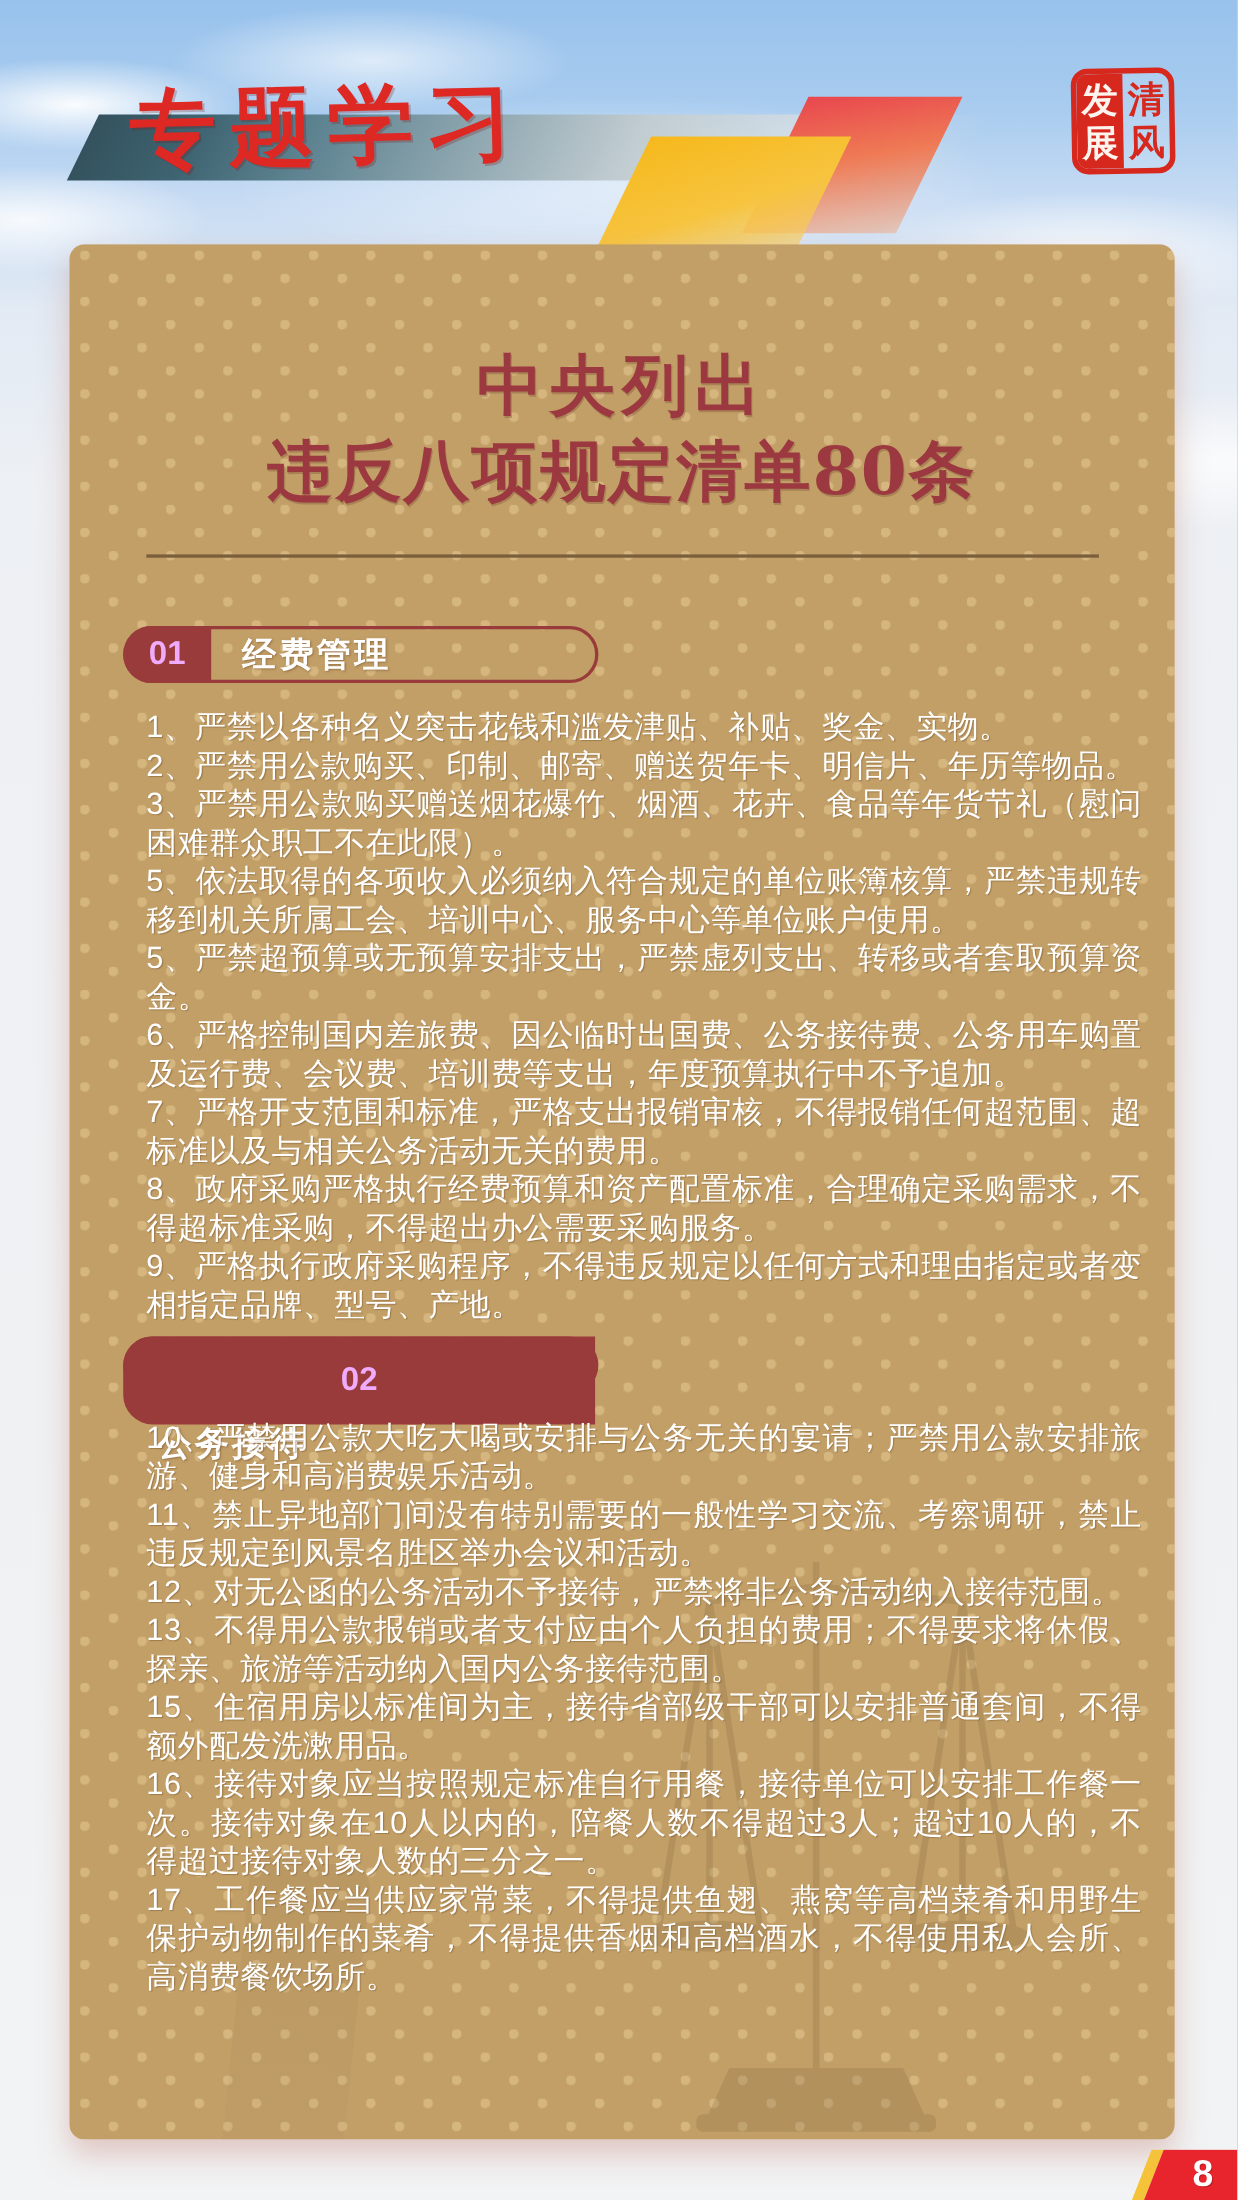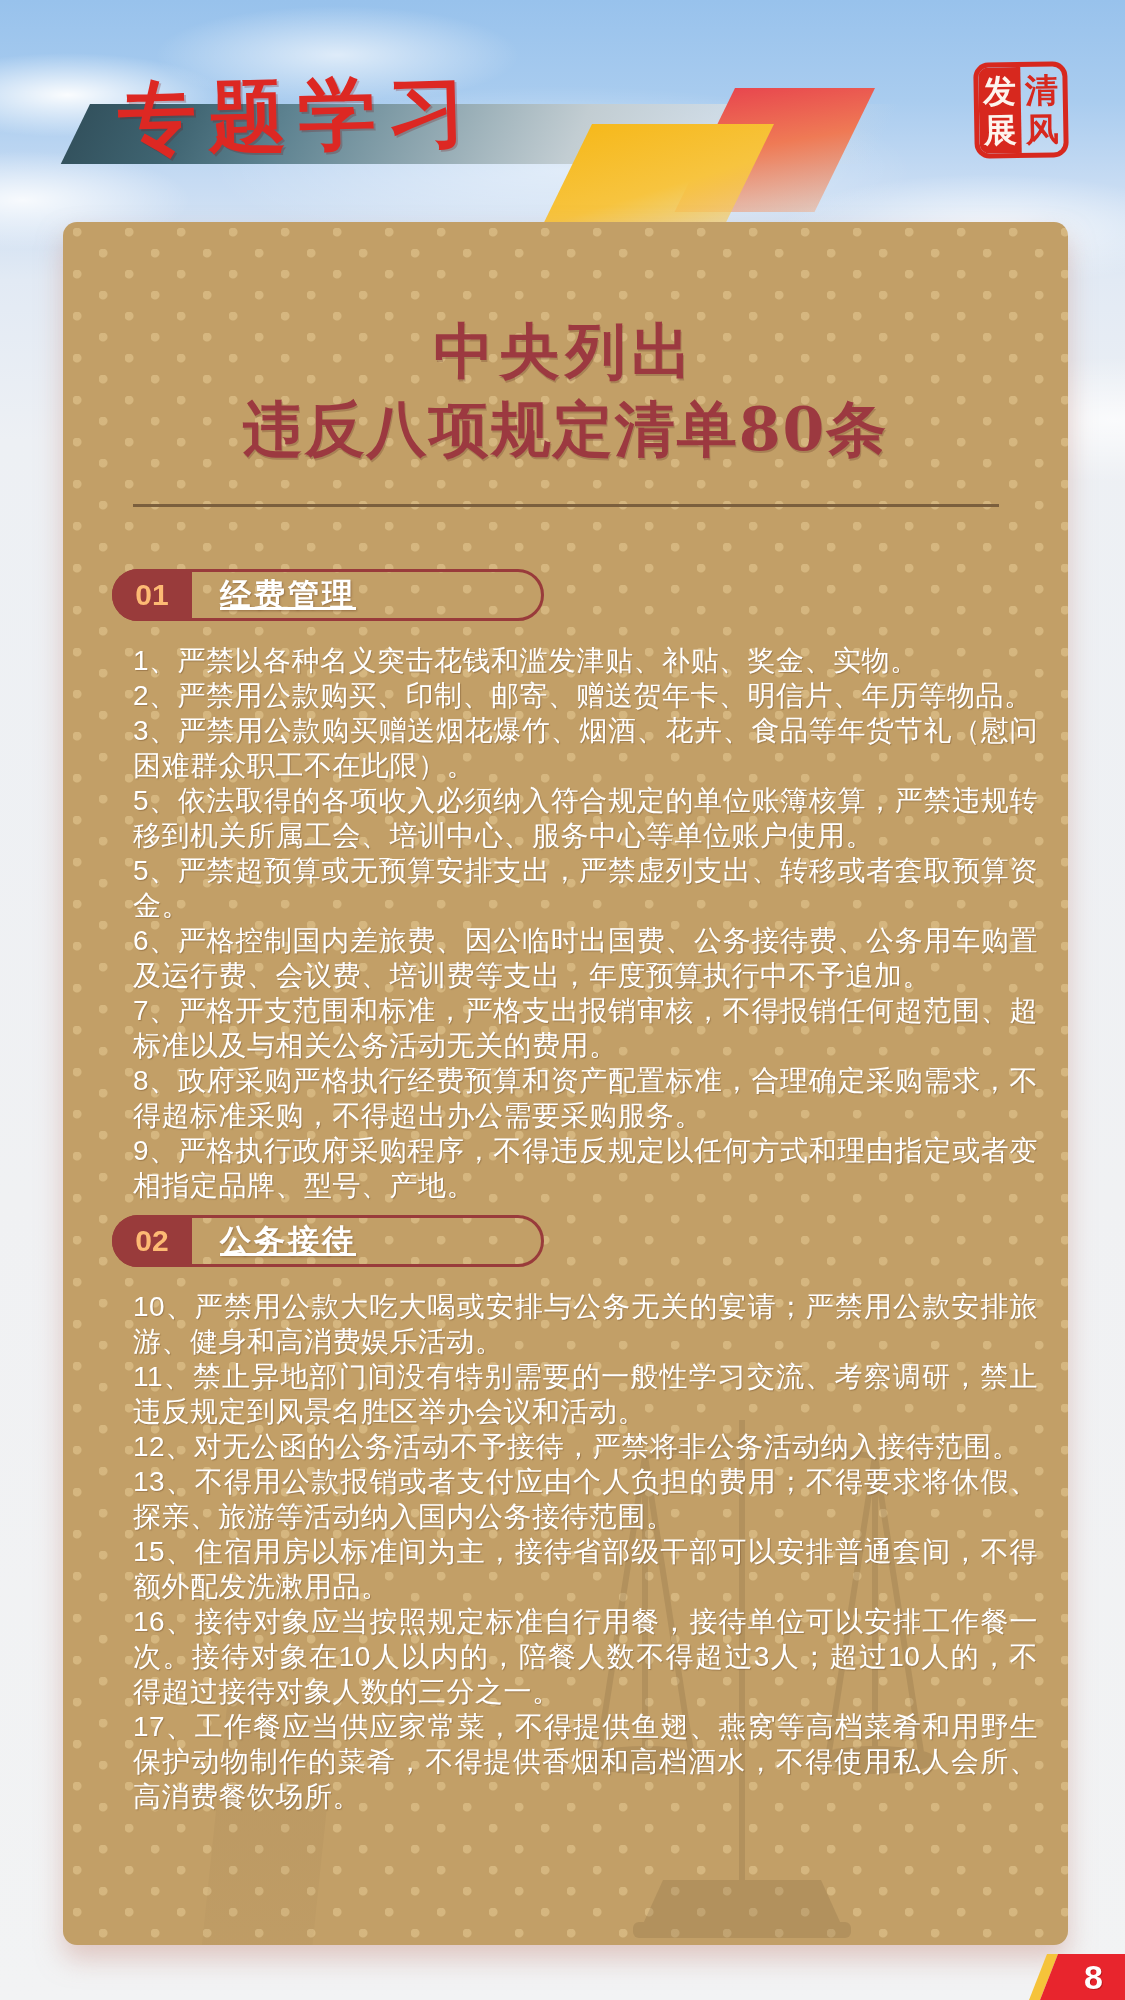--- a/index.html
+++ b/index.html
@@ -60,25 +60,25 @@
   .card-title .t1{font-size:60px;letter-spacing:6px;}
   .card-title .t2{font-size:60px;letter-spacing:2px;}
 
   .divider{width:866px;height:3px;background:#7b5f3d;margin:36px auto 0;position:relative;z-index:2;}
 
   .pill{margin:62px 0 0 49px;width:432px;height:52px;box-sizing:border-box;
     border:3px solid #993b3b;border-radius:28px;display:flex;align-items:stretch;
     position:relative;z-index:2;}
   .pill-num{flex:0 0 80px;margin:-3px 0 -3px -3px;background:#993b3b;
     border-radius:27px 0 0 27px;display:flex;align-items:center;justify-content:center;
-    color:#fdba74;font-weight:bold;font-size:30px;}
+    color:#f0abfc;font-weight:bold;font-size:30px;}
   .pill-label{display:flex;align-items:center;padding-left:28px;
     color:#fff;font-weight:bold;font-size:31px;letter-spacing:3px;
-    text-shadow:1px 1px 2px rgba(110,70,40,.5);text-decoration:underline;}
-  .pill.second{margin-top:12px;}
+    text-shadow:1px 1px 2px rgba(110,70,40,.5);}
+  .pill.second{margin-top:12px;flex-direction:column;}
 
   .items{width:905px;margin:22px 0 0 70px;position:relative;z-index:2;}
   .items p{margin:0;color:#ffffff;font-size:28px;line-height:35px;
     text-align:justify;letter-spacing:.5px;
     text-shadow:1px 1px 1px rgba(130,95,55,.55);}
 
   
   .watermark{position:absolute;left:440px;top:1190px;width:460px;height:540px;
     opacity:.18;z-index:1;pointer-events:none;}
   .gavel-ghost{position:absolute;left:150px;top:1470px;width:110px;height:300px;

